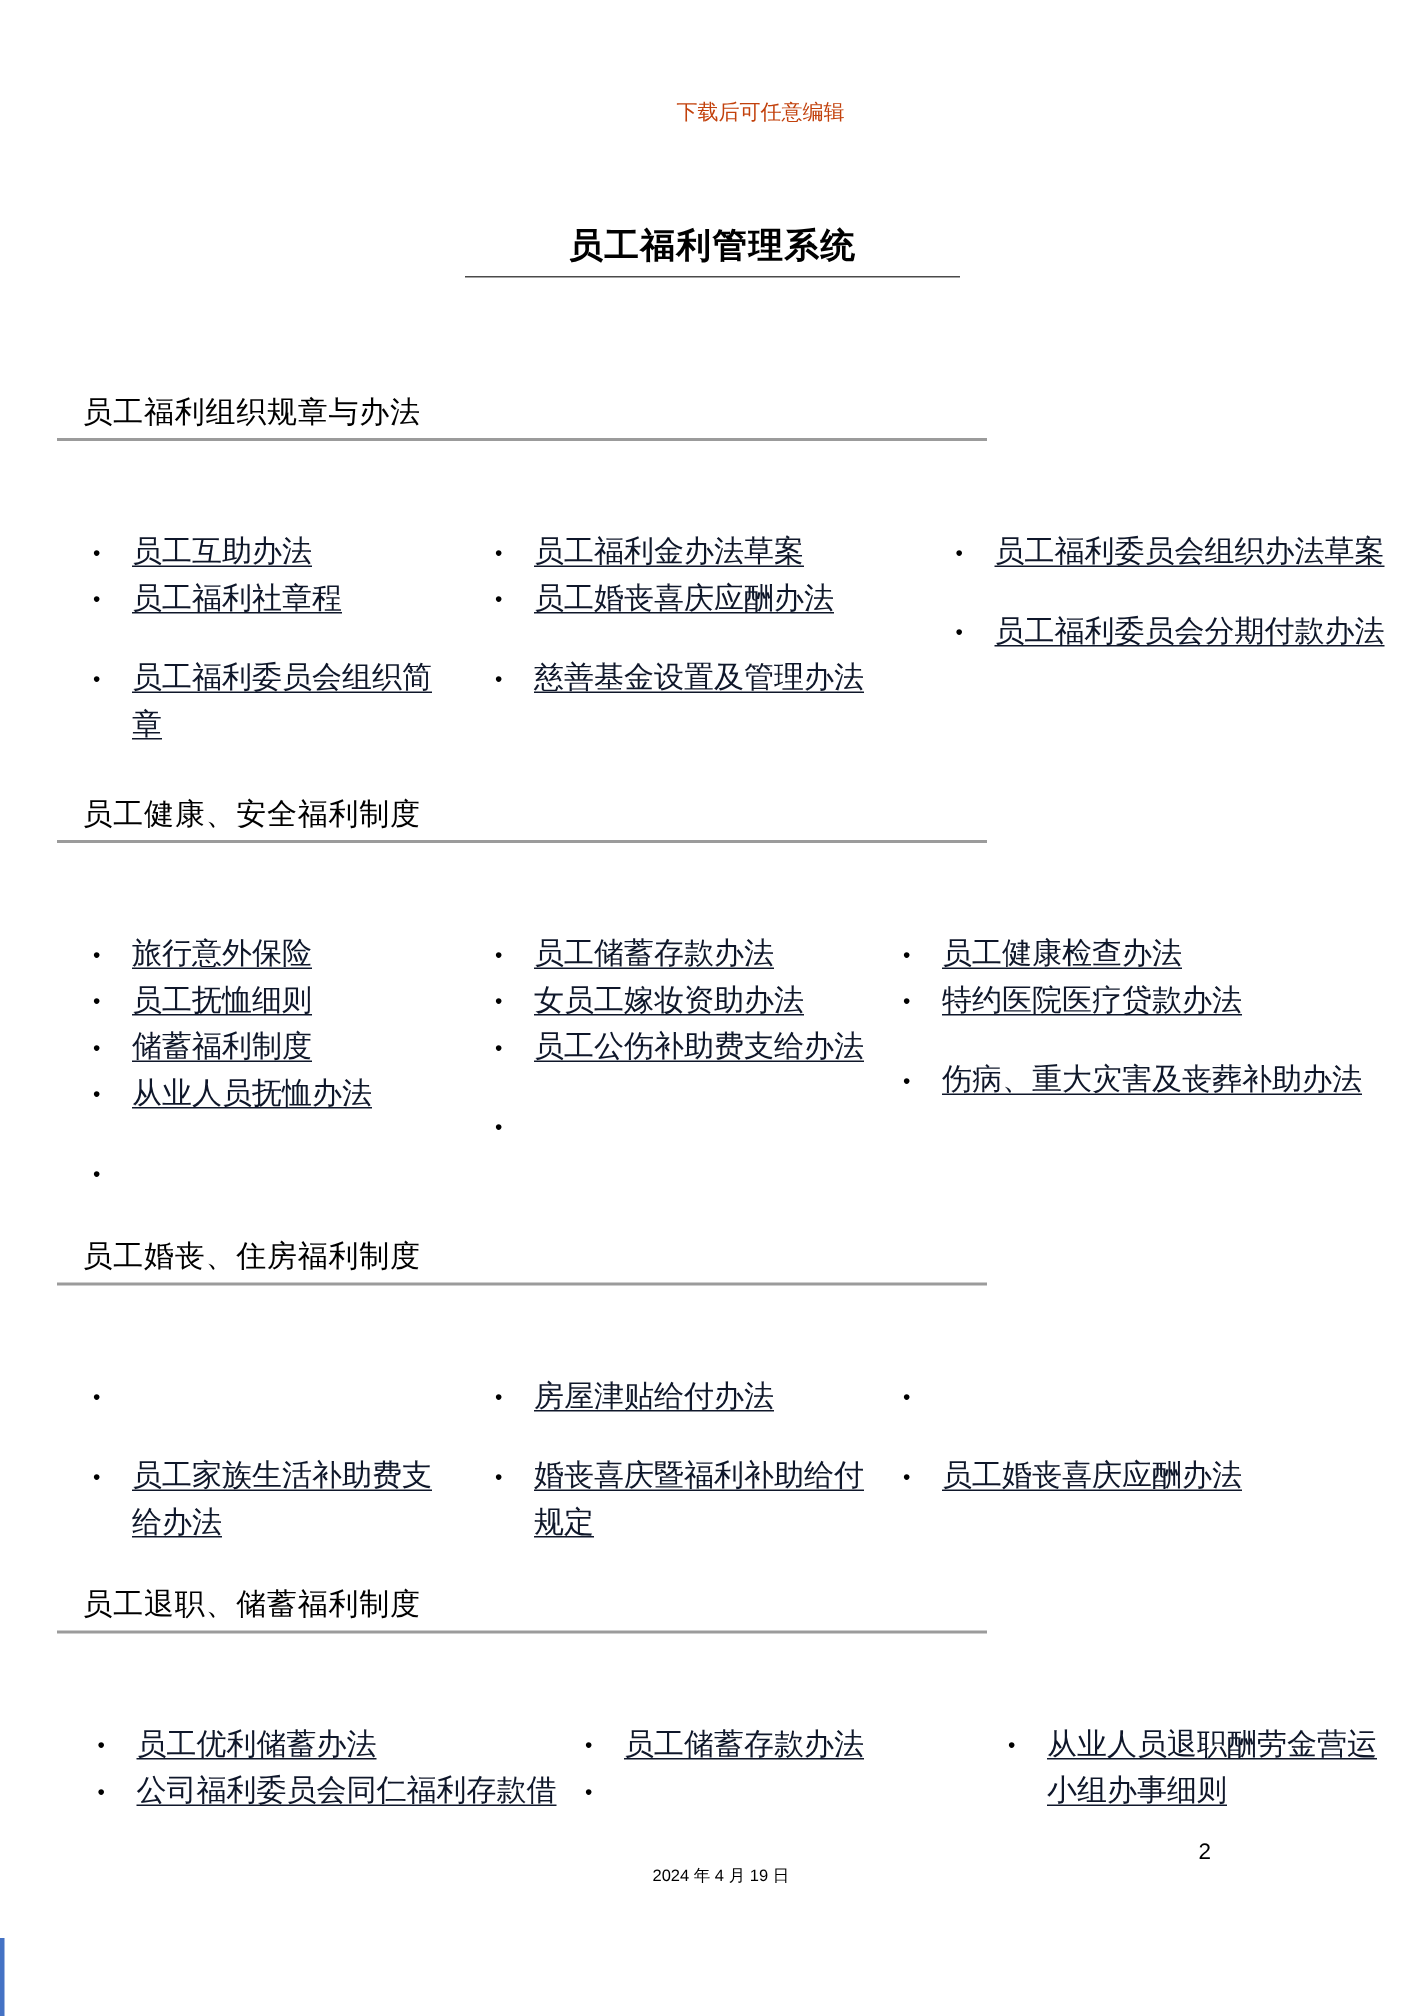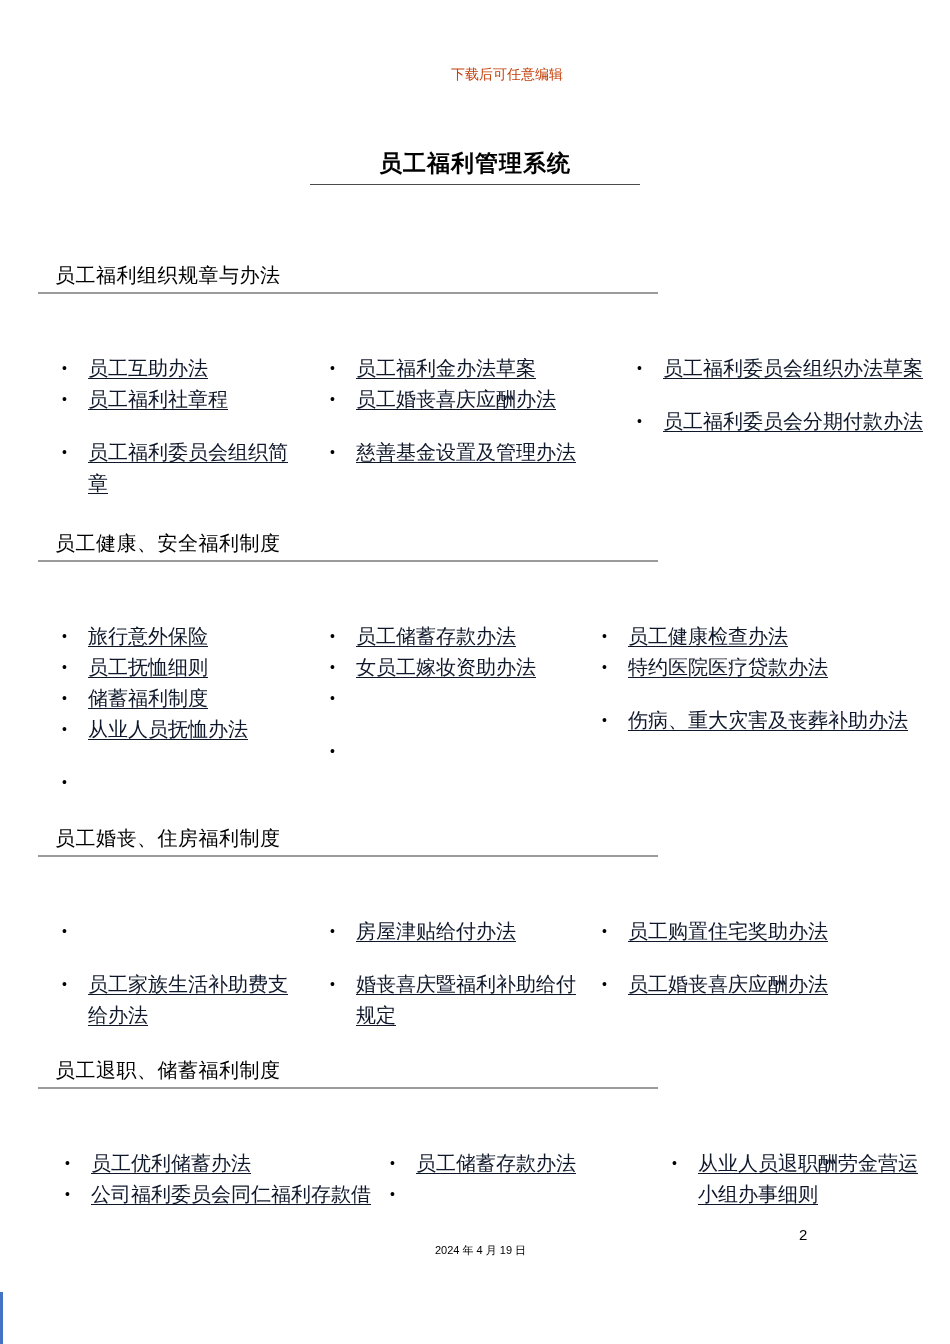--- a/index.html
+++ b/index.html
@@ -116,20 +116,21 @@
       <div class="li">
           <span class="bullet">•</span>
           <a class="link">员工储蓄存款办法</a>
         </div>
       <div class="li">
           <span class="bullet">•</span>
           <a class="link">女员工嫁妆资助办法</a>
         </div>
       <div class="li">
           <span class="bullet">•</span>
+          <a class="link">员工公伤补助费支给办法</a>
         </div>
       <div class="li gap">
           <span class="bullet">•</span>
           <a class="link"></a>
         </div>
     </div>
     <div class="col c3">
       <div class="li">
           <span class="bullet">•</span>
           <a class="link">员工健康检查办法</a>
@@ -163,21 +164,20 @@
           <a class="link">房屋津贴给付办法</a>
         </div>
       <div class="li gap">
           <span class="bullet">•</span>
           <a class="link">婚丧喜庆暨福利补助给付规定</a>
         </div>
     </div>
     <div class="col c3">
       <div class="li">
           <span class="bullet">•</span>
-          <a class="link">员工购置住宅奖助办法</a>
         </div>
       <div class="li gap">
           <span class="bullet">•</span>
           <a class="link">员工婚丧喜庆应酬办法</a>
         </div>
     </div>
   </div>
 
   <div class="section" id="sec4">
     <div class="sec-heading">员工退职、储蓄福利制度</div>

